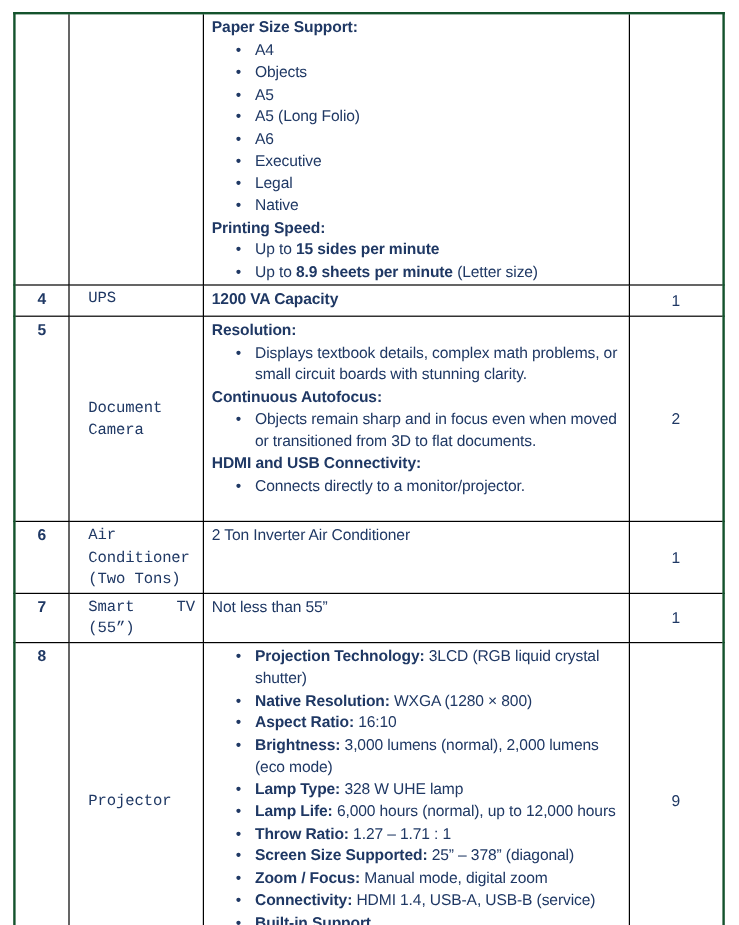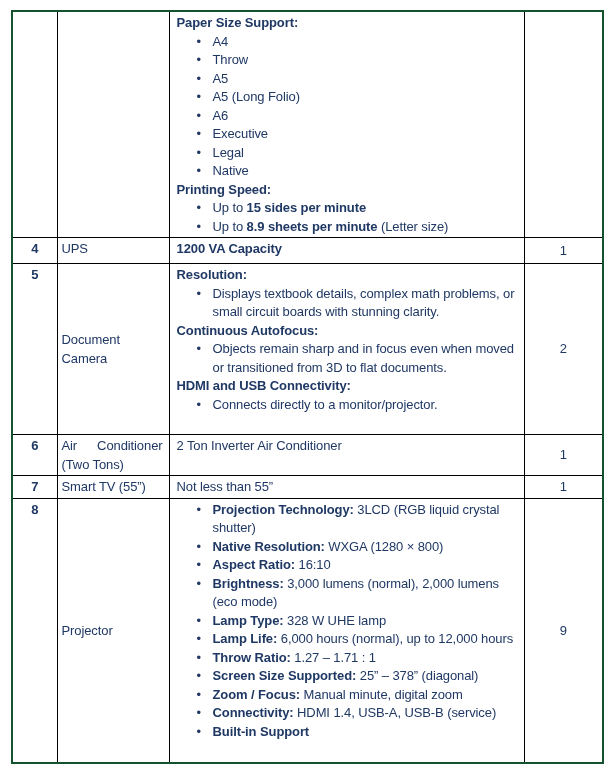--- a/index.html
+++ b/index.html
@@ -31,22 +31,23 @@
     overflow: hidden;
   }
   td.c-no {
     text-align: center;
     font-weight: bold;
     padding-left: 1px;
     padding-right: 1px;
   }
   td.c-item {
     text-align: justify;
-    padding-left: 4px;
+    padding-left: 16px;
     padding-right: 6px;
+    font-family: Liberation Mono, monospace;
   }
   td.c-item.vmid { vertical-align: middle; }
   td.c-spec {
     padding-left: 7px;
     padding-right: 4px;
   }
   td.c-qty {
     text-align: center;
     vertical-align: middle;
     padding-left: 1px;
@@ -76,21 +77,21 @@
     <col style="width:355px">
     <col style="width:79px">
   </colgroup>
   <tbody>
       <tr style="height:226px">
         <td class="c-no"></td>
         <td class="c-item"></td>
         <td class="c-spec">
           <div class="spec-h"><span class="b">Paper Size Support:</span></div>
           <div class="spec-b"><span class="">A4</span></div>
-          <div class="spec-b"><span class="">Throw</span></div>
+          <div class="spec-b"><span class="">Objects</span></div>
           <div class="spec-b"><span class="">A5</span></div>
           <div class="spec-b"><span class="">A5 (Long Folio)</span></div>
           <div class="spec-b"><span class="">A6</span></div>
           <div class="spec-b"><span class="">Executive</span></div>
           <div class="spec-b"><span class="">Legal</span></div>
           <div class="spec-b"><span class="">Native</span></div>
           <div class="spec-h"><span class="b">Printing Speed:</span></div>
           <div class="spec-b"><span class="">Up to </span><span class="b">15 sides per minute</span></div>
           <div class="spec-b"><span class="">Up to </span><span class="b">8.9 sheets per minute</span><span class=""> (Letter size)</span></div>
         </td>
@@ -138,20 +139,20 @@
         <td class="c-item vmid">Projector</td>
         <td class="c-spec">
           <div class="spec-b"><span class="b">Projection Technology:</span><span class=""> 3LCD (RGB liquid crystal shutter)</span></div>
           <div class="spec-b"><span class="b">Native Resolution:</span><span class=""> WXGA (1280 × 800)</span></div>
           <div class="spec-b"><span class="b">Aspect Ratio:</span><span class=""> 16:10</span></div>
           <div class="spec-b"><span class="b">Brightness:</span><span class=""> 3,000 lumens (normal), 2,000 lumens (eco mode)</span></div>
           <div class="spec-b"><span class="b">Lamp Type:</span><span class=""> 328 W UHE lamp</span></div>
           <div class="spec-b"><span class="b">Lamp Life:</span><span class=""> 6,000 hours (normal), up to 12,000 hours</span></div>
           <div class="spec-b"><span class="b">Throw Ratio:</span><span class=""> 1.27 – 1.71 : 1</span></div>
           <div class="spec-b"><span class="b">Screen Size Supported:</span><span class=""> 25” – 378” (diagonal)</span></div>
-          <div class="spec-b"><span class="b">Zoom / Focus:</span><span class=""> Manual minute, digital zoom</span></div>
+          <div class="spec-b"><span class="b">Zoom / Focus:</span><span class=""> Manual mode, digital zoom</span></div>
           <div class="spec-b"><span class="b">Connectivity:</span><span class=""> HDMI 1.4, USB-A, USB-B (service)</span></div>
           <div class="spec-b"><span class="b">Built-in Support</span></div>
         </td>
         <td class="c-qty">9</td>
       </tr>
     </tbody>
 </table>
 
 </body></html>

